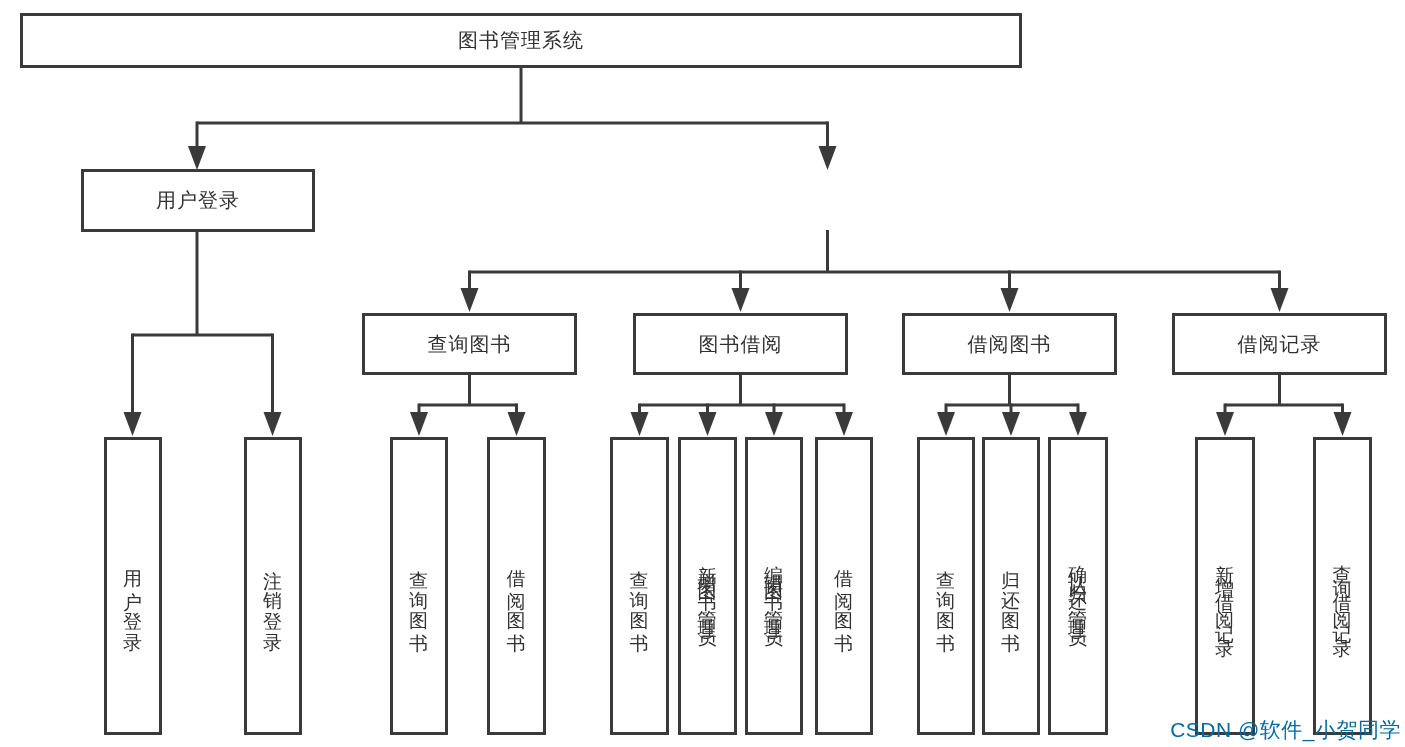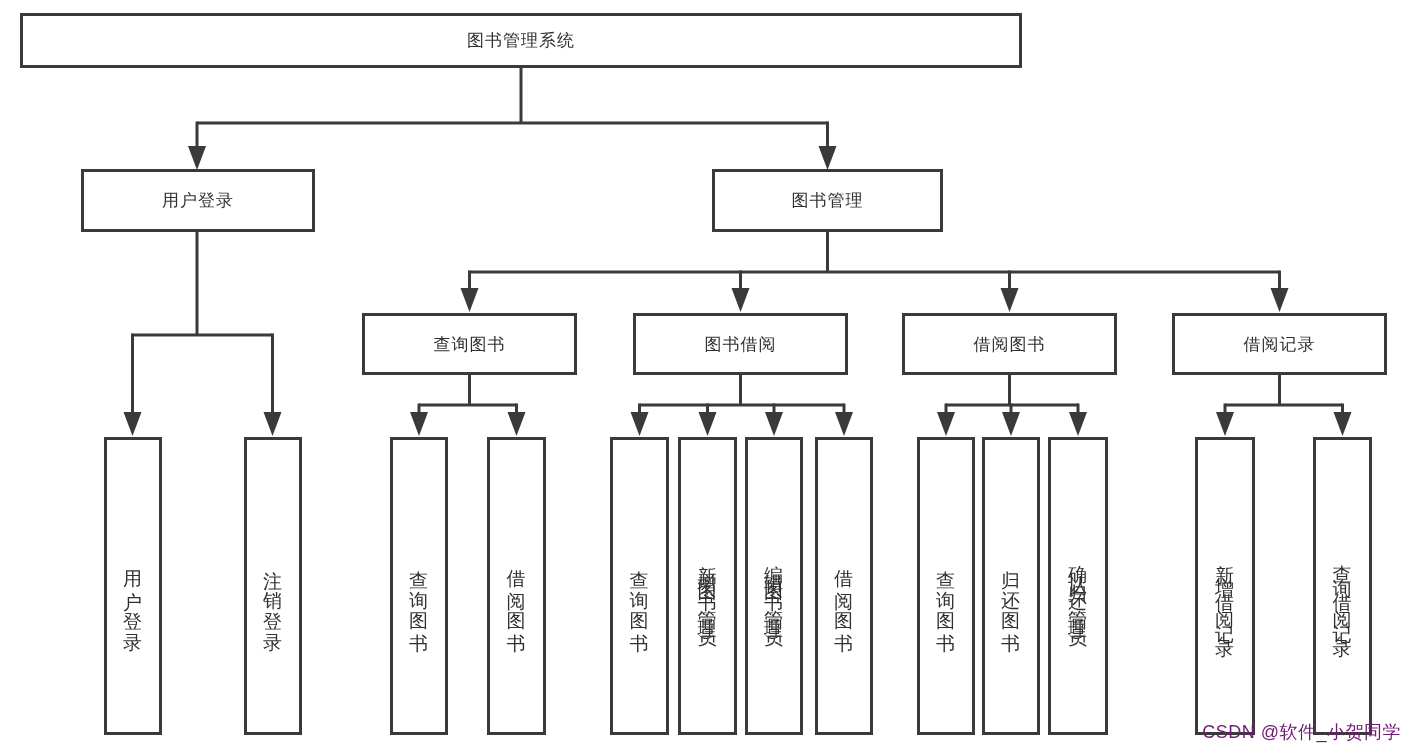--- a/index.html
+++ b/index.html
@@ -6,32 +6,32 @@
   .stage {
     position:relative; width:1405px; height:747px; background:#ffffff;
     font-family:"Liberation Sans", sans-serif; overflow:hidden;
   }
   .lines { position:absolute; left:0; top:0; z-index:1; }
   .box {
     position:absolute; box-sizing:border-box; background:#ffffff;
     border:3px solid #3a3a3a; color:#303030; z-index:2;
     display:flex; align-items:center; justify-content:center; text-align:center;
   }
-  .hlabel { font-size:17px; letter-spacing:1px; white-space:nowrap; }
+  .hlabel { font-size:20px; letter-spacing:1px; white-space:nowrap; }
   .leaf { top:437px; height:298px; }
   .vtext {
     writing-mode:vertical-rl; text-orientation:mixed;
     font-size:19px; line-height:1; white-space:nowrap;
   }
   .ls4 .vtext { letter-spacing:21px; margin-bottom:-21px; }
   .ls6 .vtext { letter-spacing:15px; margin-bottom:-15px; }
   .ls9 .vtext { letter-spacing:9px;  margin-bottom:-9px; }
   .watermark {
     position:absolute; right:4px; bottom:3px; z-index:5;
-    font-size:18px; color:#701a75; letter-spacing:0.5px; white-space:nowrap;margin-top:30px;
+    font-size:21px; color:#0369a1; letter-spacing:0.5px; white-space:nowrap;margin-top:30px;
   }
 </style>
 </head>
 <body>
 
 <div class="stage">
 
   <svg class="lines" width="1405" height="747" viewBox="0 0 1405 747">
     <g stroke="#3a3a3a" stroke-width="3" fill="none">
 
@@ -101,23 +101,20 @@
     </g>
   </svg>
 
   <div class="box" style="left:20px;top:13px;width:1002px;height:55px">
     <span class="hlabel">图书管理系统</span>
   </div>
 
   <div class="box" style="left:81px;top:169px;width:234px;height:63px">
     <span class="hlabel">用户登录</span>
   </div>
-  <div class="box" style="left:712px;top:169px;width:231px;height:63px">
-    <span class="hlabel">图书管理</span>
-  </div>
 
   <div class="box" style="left:362px;top:313px;width:215px;height:62px">
     <span class="hlabel">查询图书</span>
   </div>
   <div class="box" style="left:633px;top:313px;width:215px;height:62px">
     <span class="hlabel">图书借阅</span>
   </div>
   <div class="box" style="left:902px;top:313px;width:215px;height:62px">
     <span class="hlabel">借阅图书</span>
   </div>

